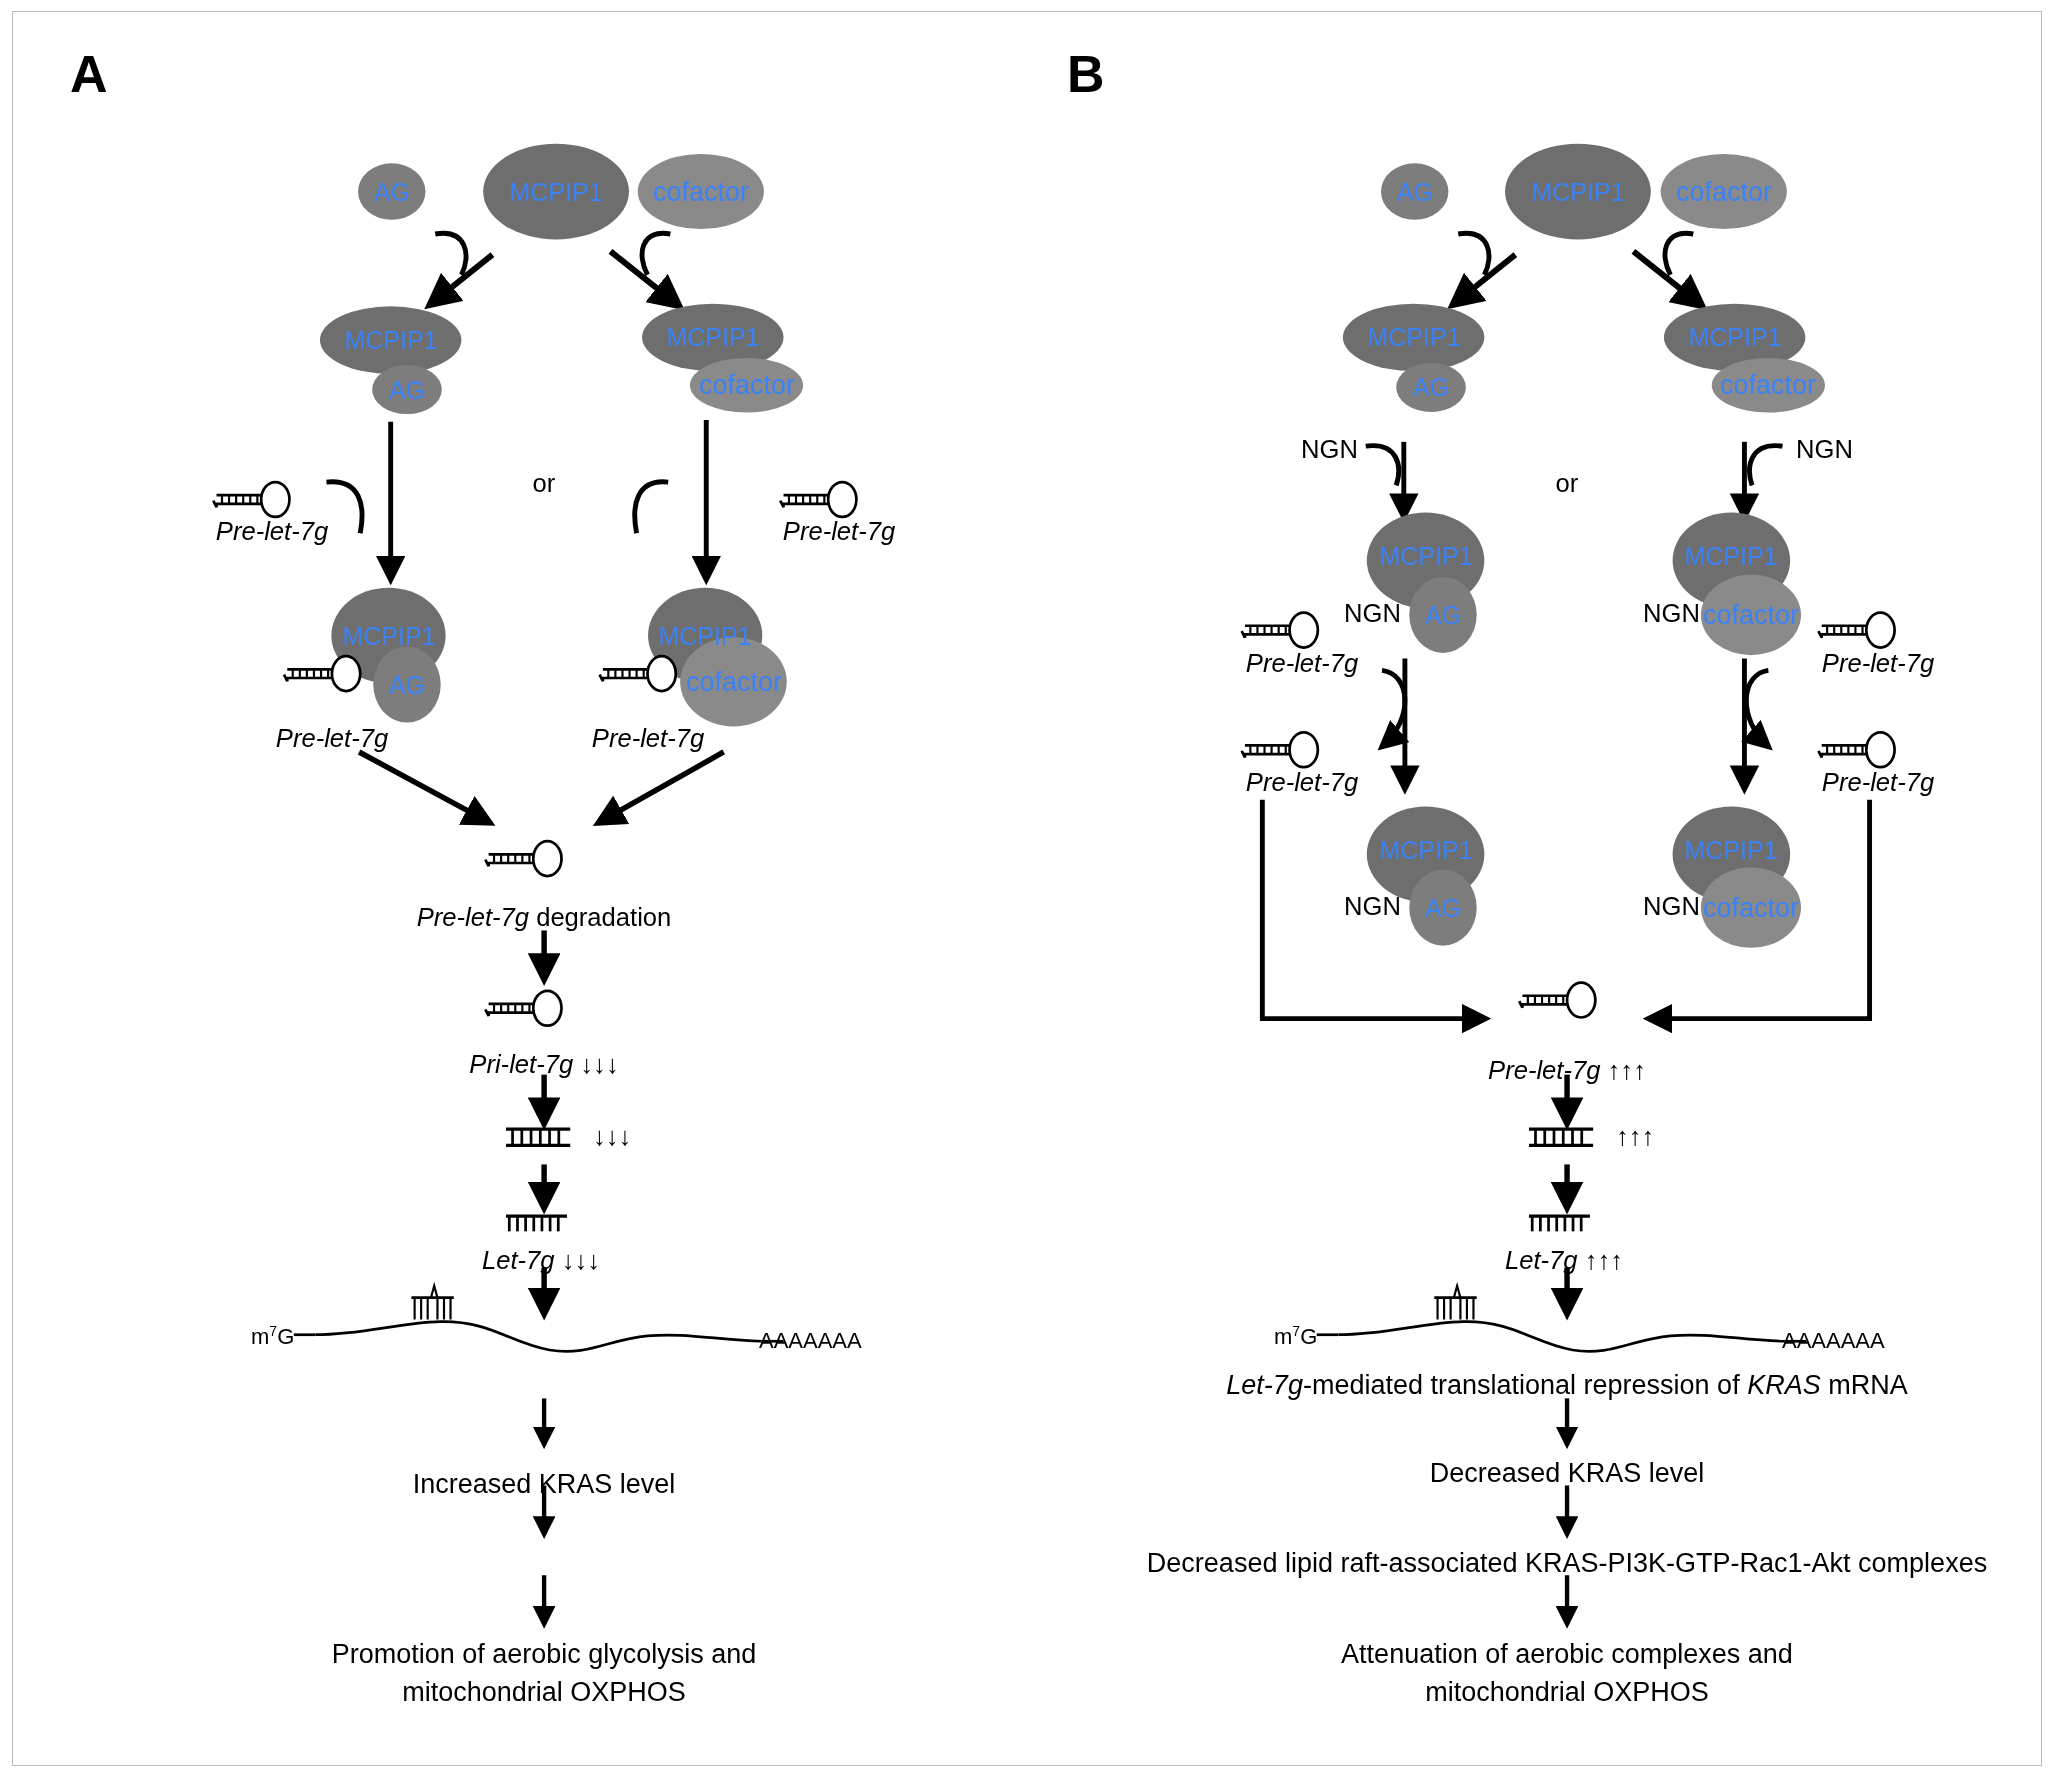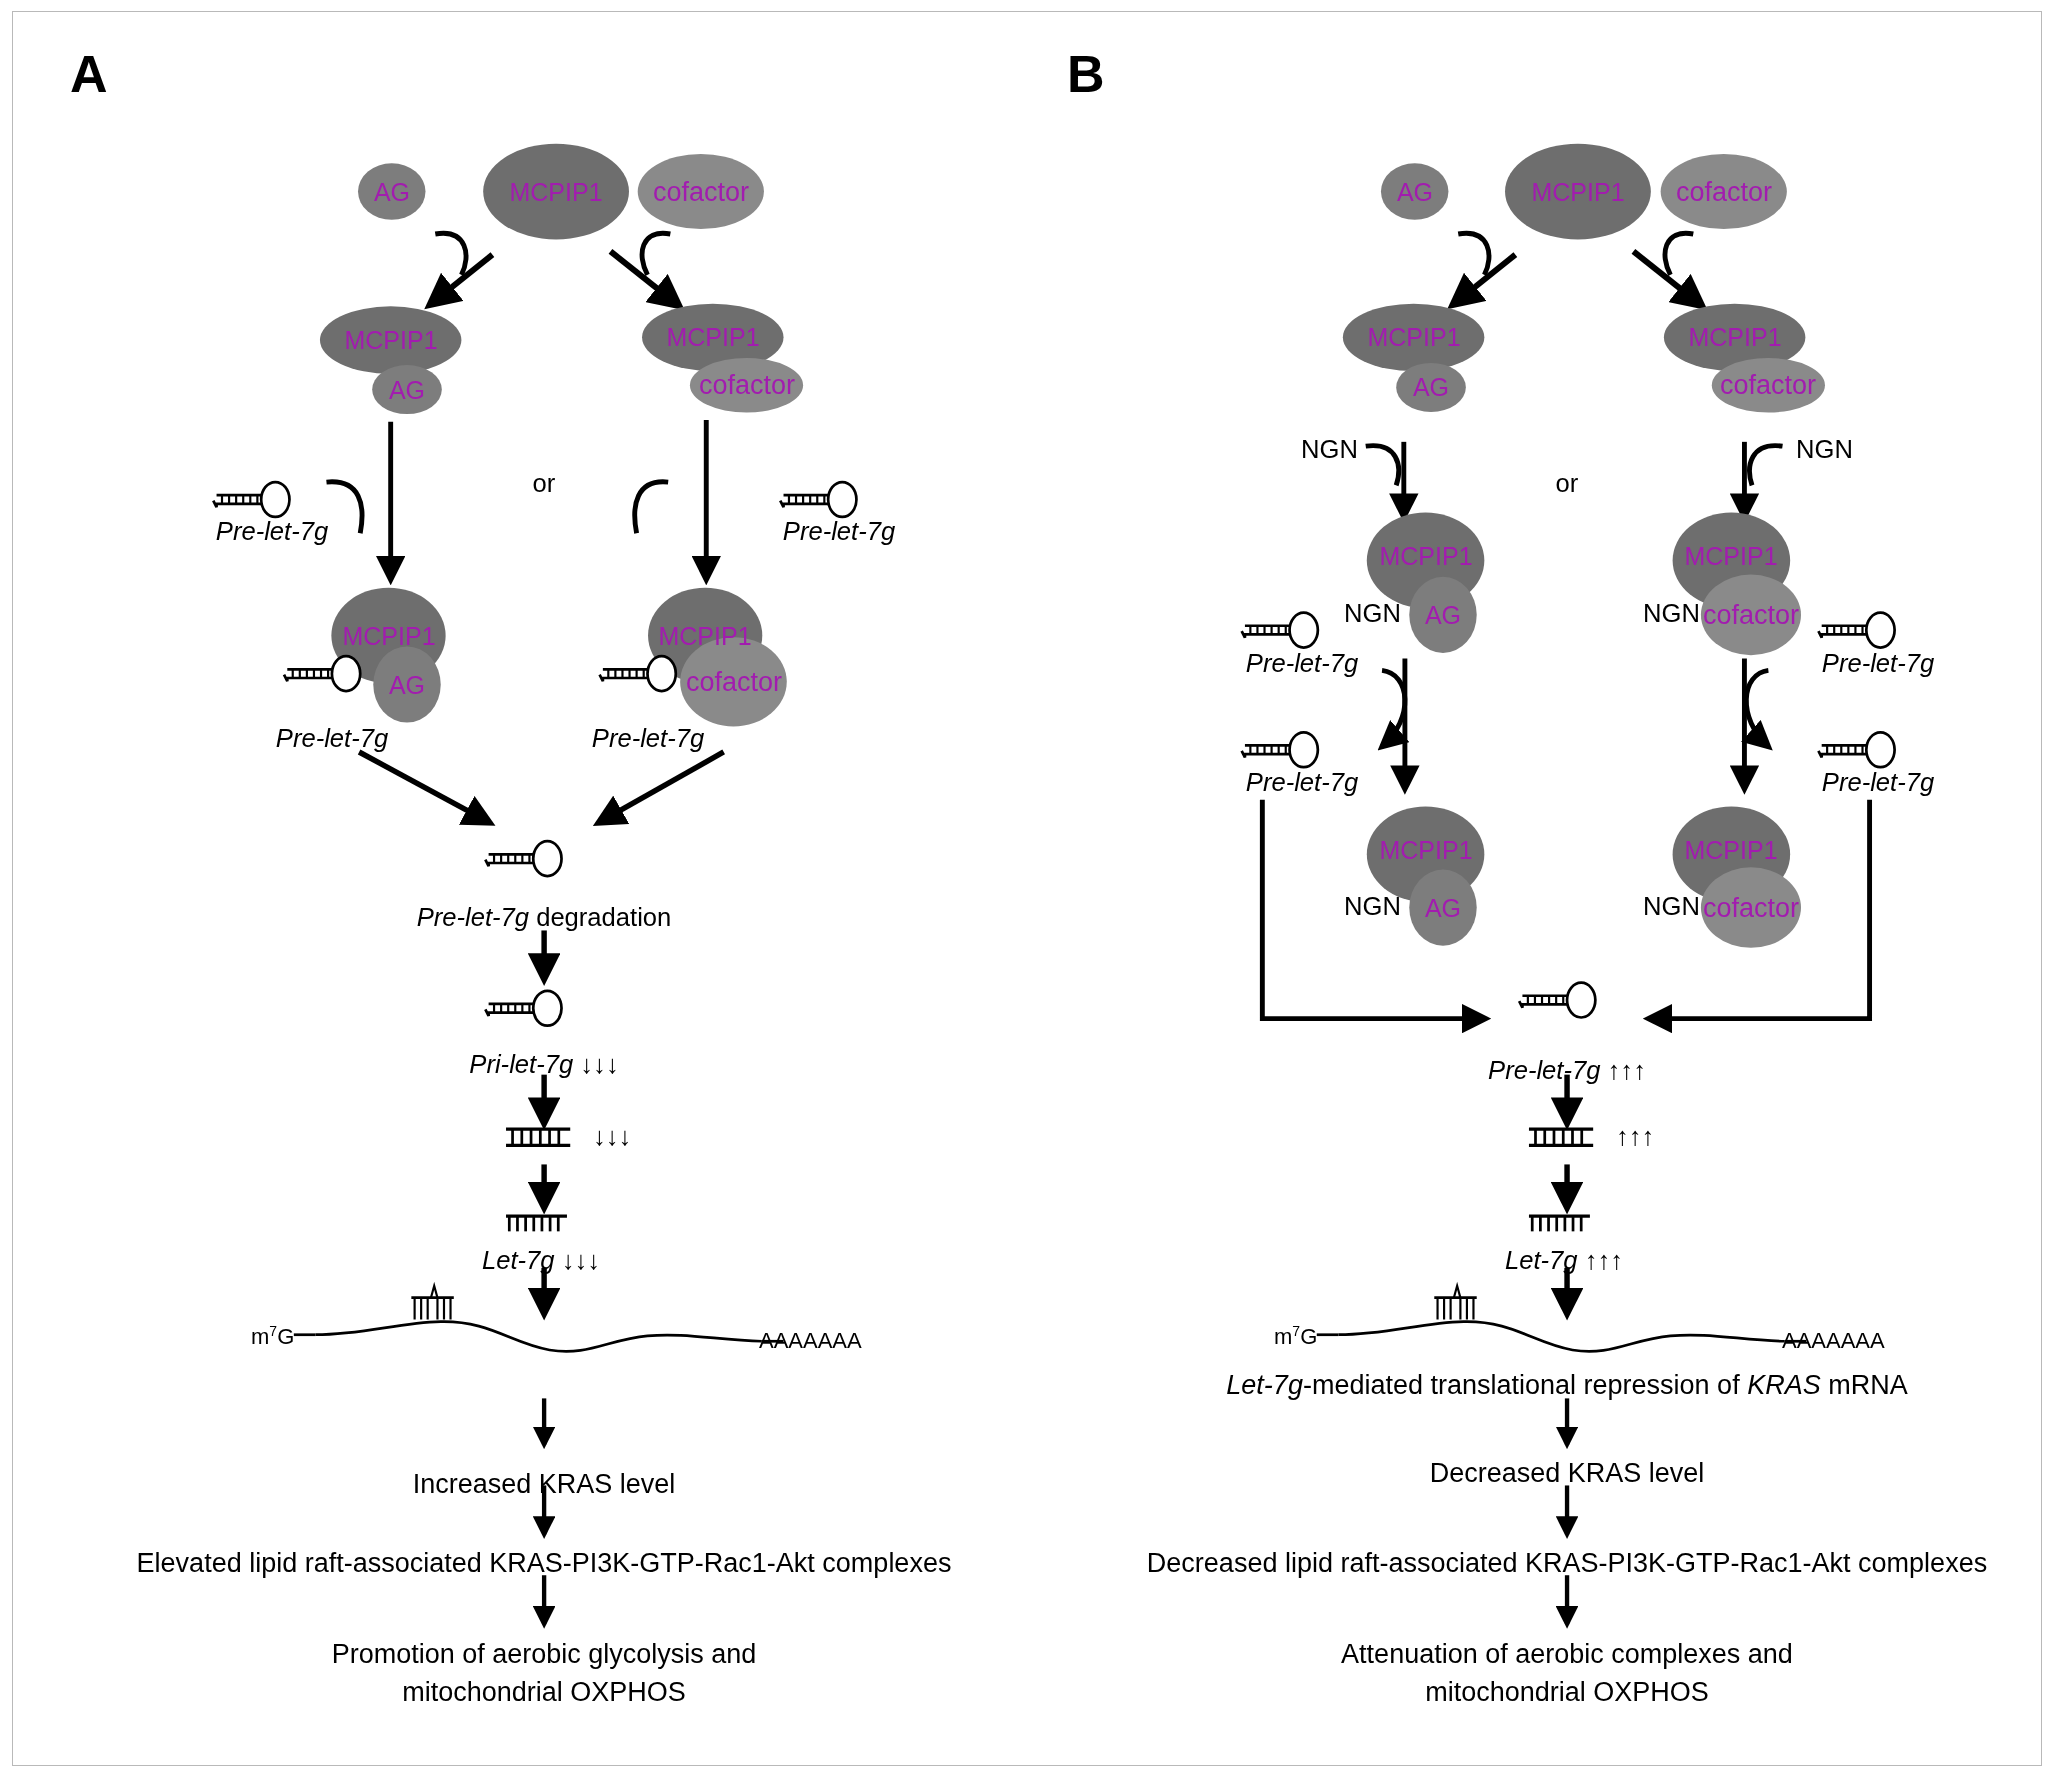--- a/index.html
+++ b/index.html
@@ -40,21 +40,21 @@
   .ital{ font-style:italic; }
   svg.layer{
     position:absolute;left:0;top:0;
     width:2066px;height:1788px;
     pointer-events:none;
   }
   .ell-text{
     position:absolute;
     transform:translate(-50%,-50%);
     font-size:25px;
-    color:#a21caf;
+    color:#3b82f6;
     white-space:nowrap;
     text-align:center;
   }
   .ell-text.small{ font-size:27px; }
 </style>
 </head>
 <body>
 
 <div id="figure">
   <div id="frame"></div>
@@ -302,21 +302,20 @@
 
   <div class="txt lbl ctr" style="left:541px;top:1246px;">
     <span class="ital">Let-7g</span>&nbsp;<span>↓↓↓</span>
   </div>
 
   <div class="txt small-txt" style="left:251px;top:1323px;">m<sup style="font-size:14px;">7</sup>G</div>
   <div class="txt small-txt" style="left:759px;top:1328px;">AAAAAAA</div>
 
 
   <div class="txt body-txt ctr" style="left:544px;top:1458px;margin-top:11px;">Increased KRAS level</div>
-  <div class="txt body-txt ctr" style="left:544px;top:1548px;">Elevated lipid raft-associated KRAS-PI3K-GTP-Rac1-Akt complexes</div>
   <div class="txt body-txt ctr" style="left:544px;top:1639px;">Promotion of aerobic glycolysis and</div>
   <div class="txt body-txt ctr" style="left:544px;top:1677px;">mitochondrial OXPHOS</div>
 
   <div class="panel-letter" style="left:1067px;top:48px;">B</div>
 
   <div class="ell-text" style="left:1415px;top:192px;">AG</div>
   <div class="ell-text" style="left:1578px;top:192px;">MCPIP1</div>
   <div class="ell-text small" style="left:1724px;top:192px;">cofactor</div>
 
   <div class="ell-text" style="left:1414px;top:337px;">MCPIP1</div>

